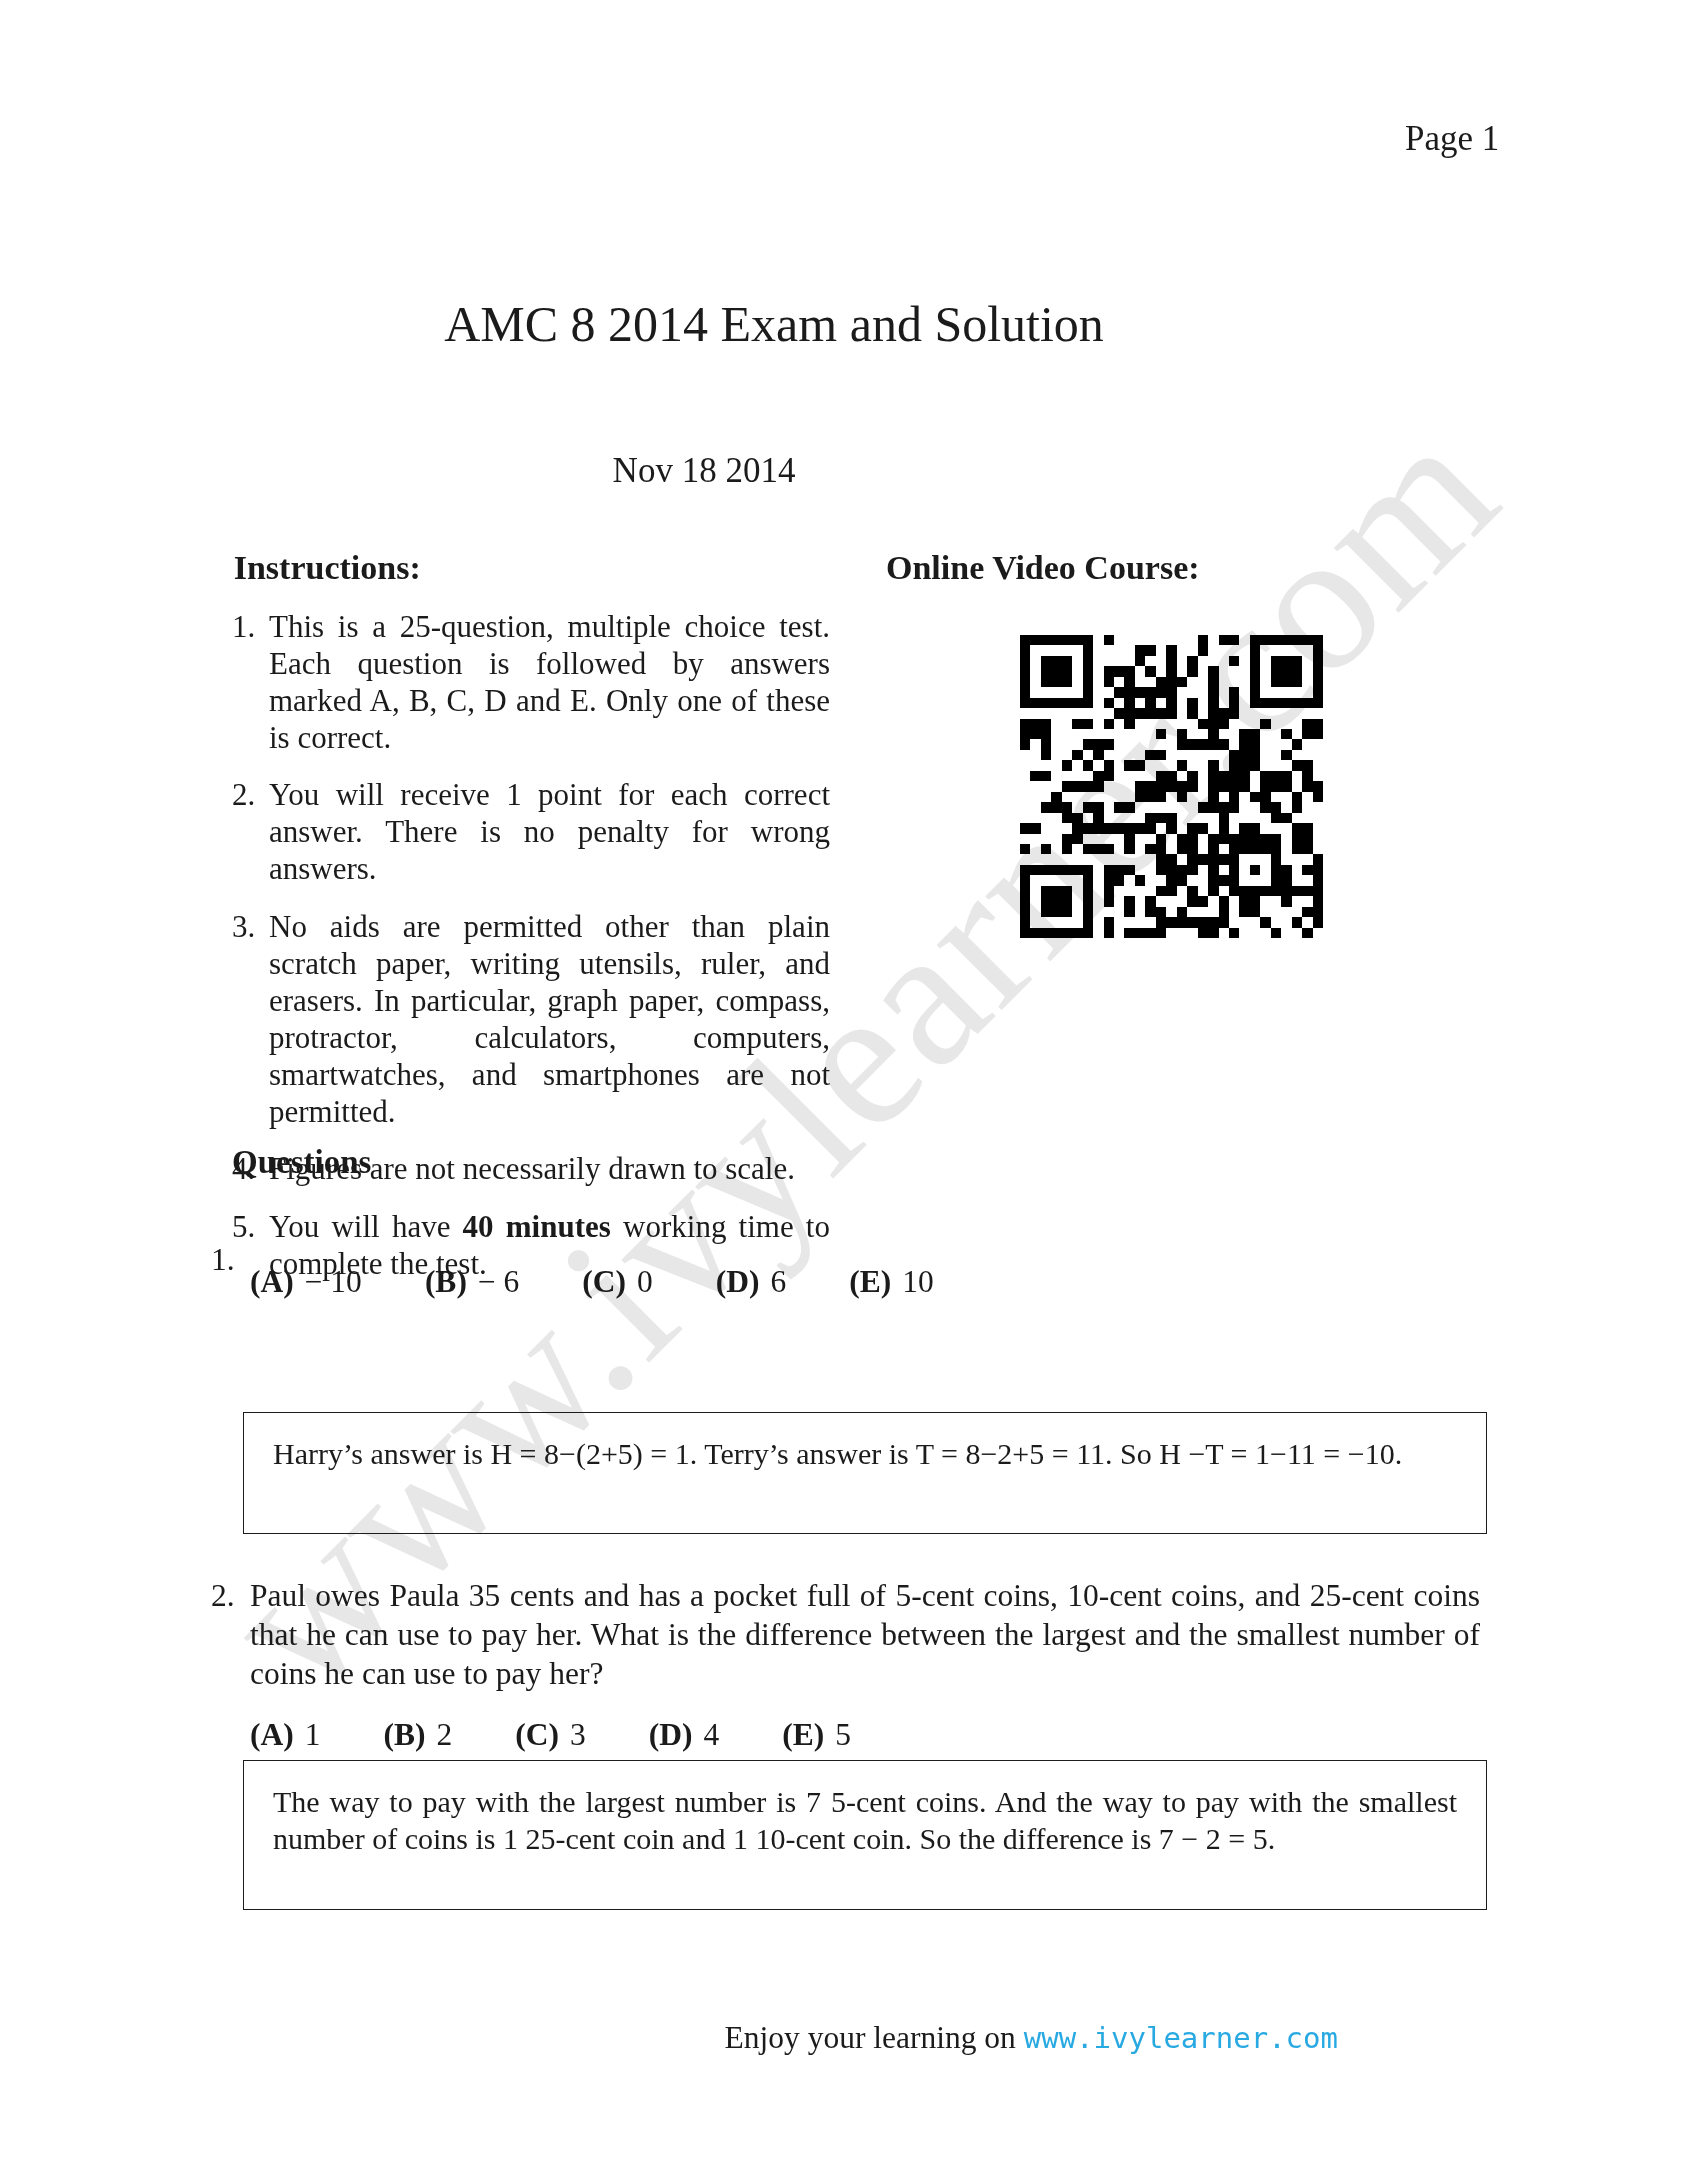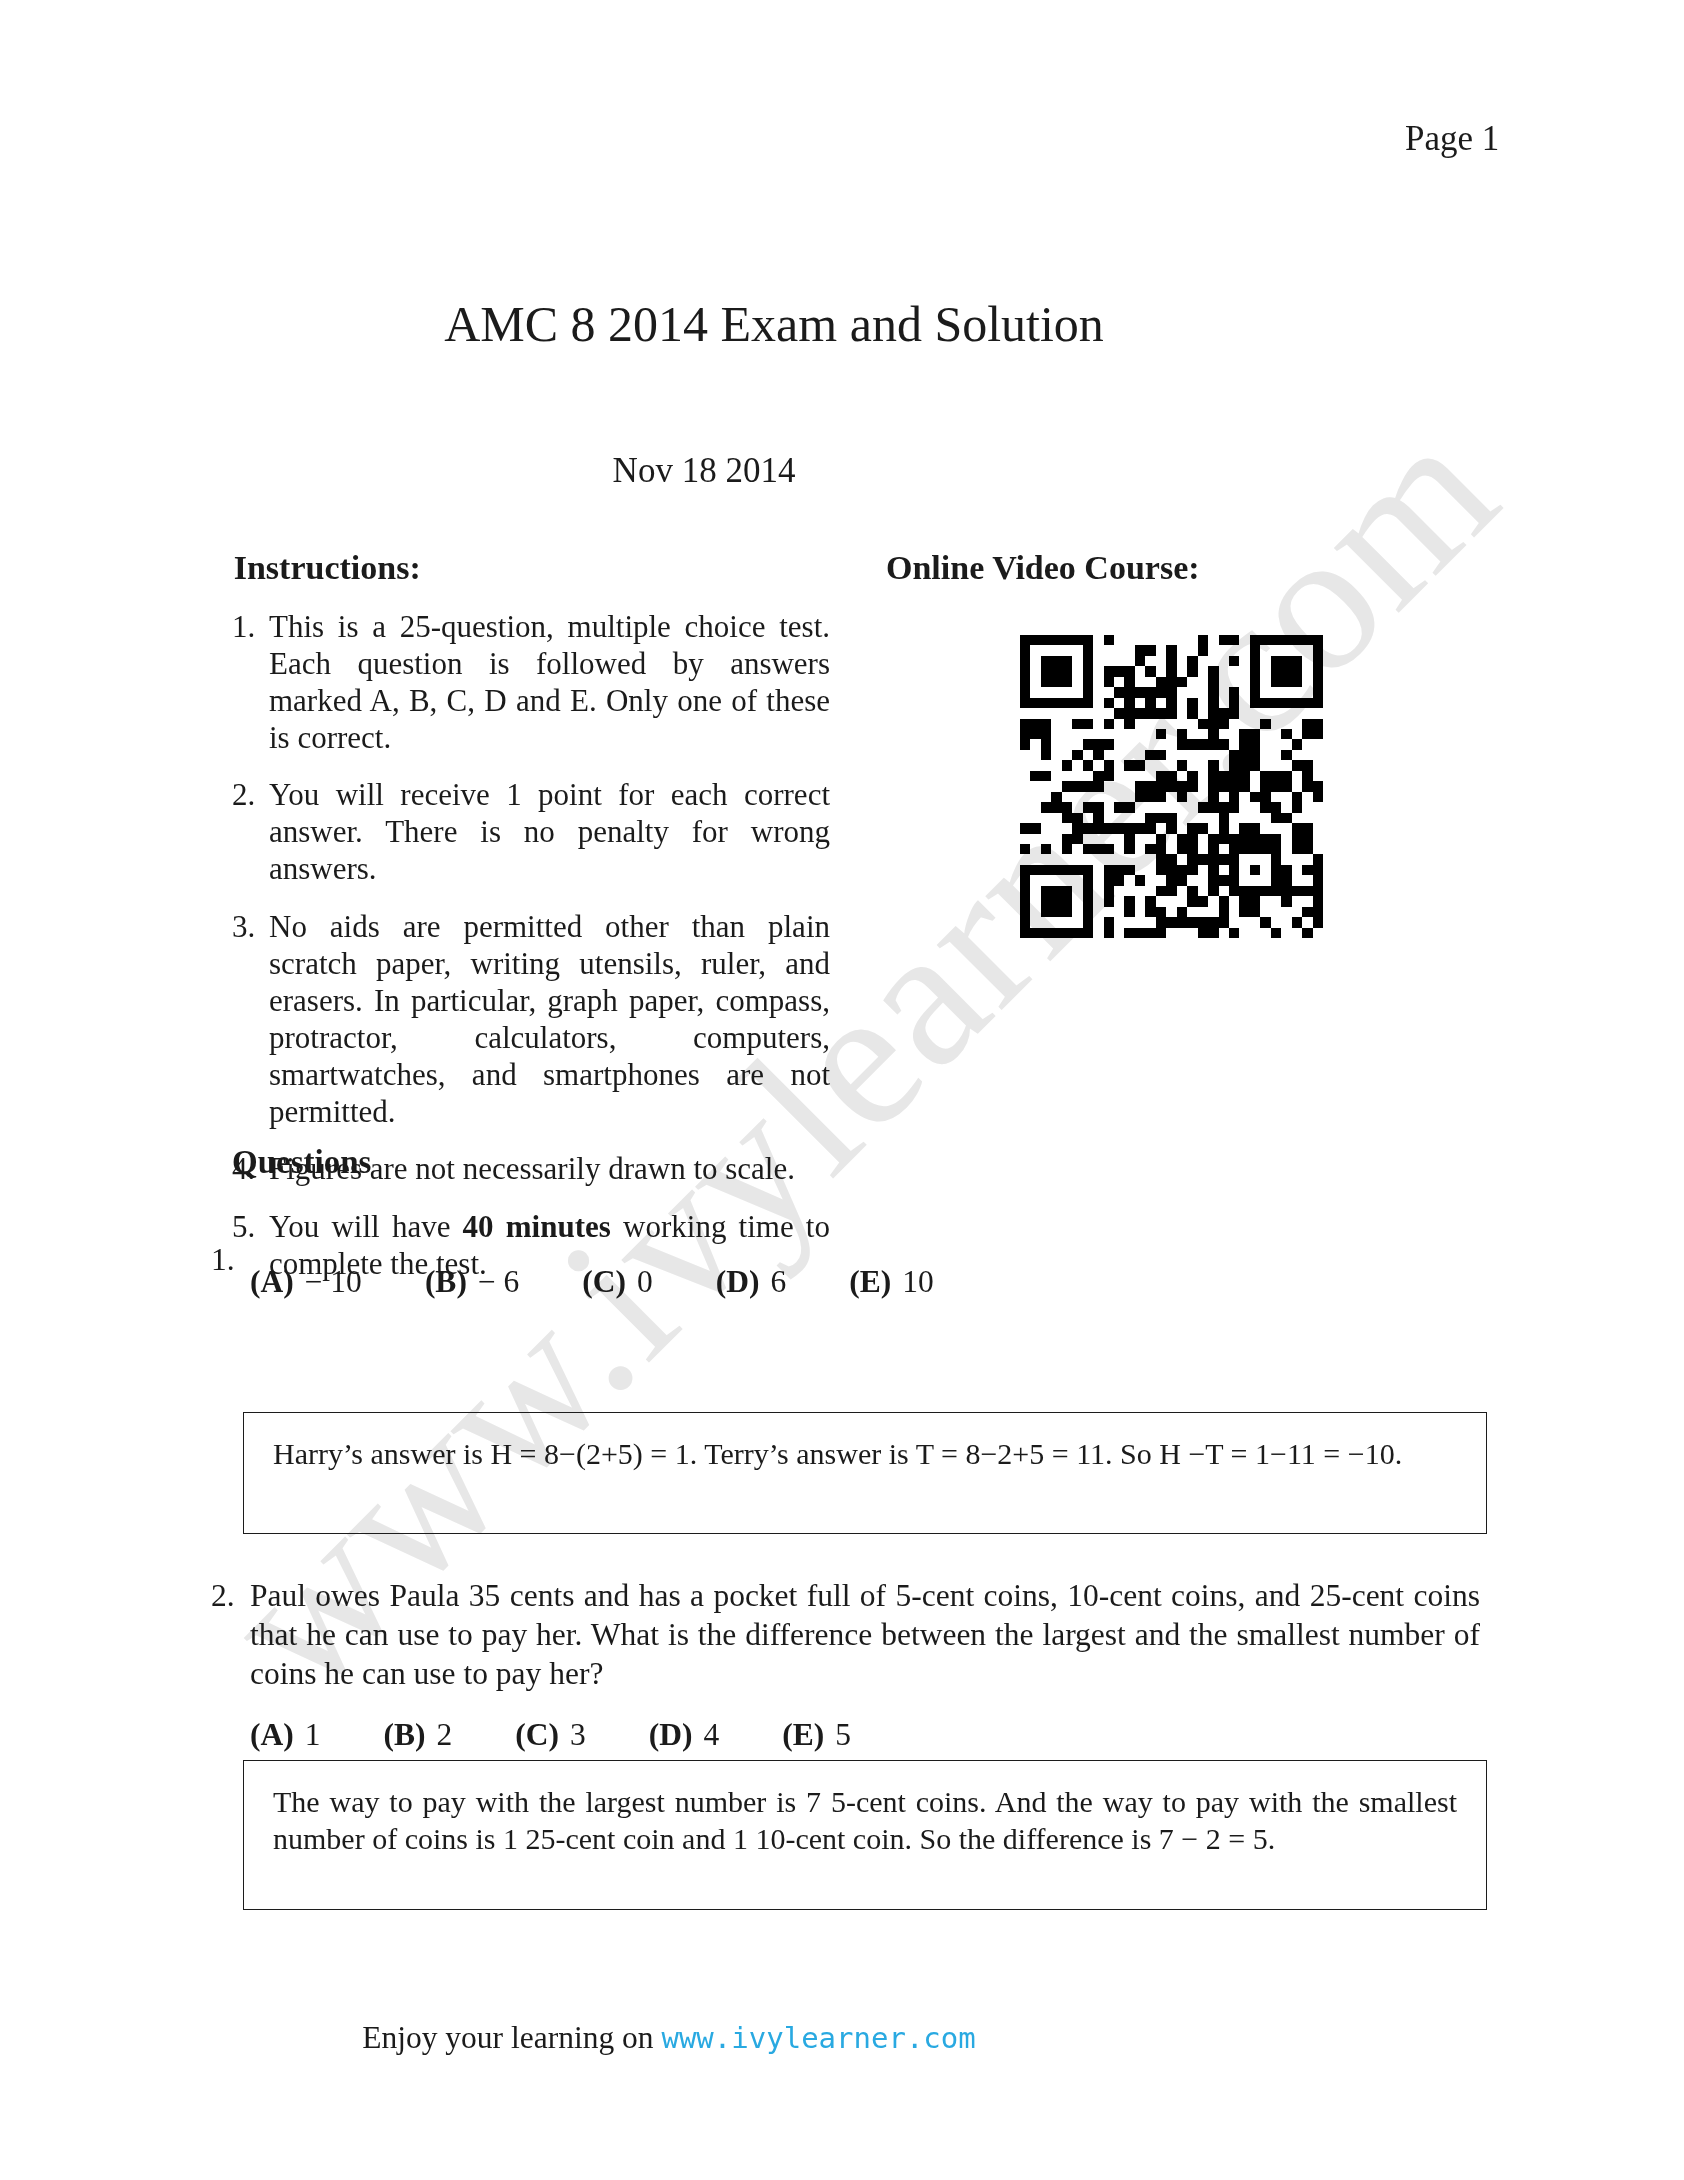--- a/index.html
+++ b/index.html
@@ -36,21 +36,21 @@
   .choices{display:flex;gap:63px;margin-top:22px;}
   .choice b{margin-right:11px;}
   .solution-box{
     left:243px;width:1244px;box-sizing:border-box;
     border:1.7px solid #1c1c1c;padding:22px 29px 25.6px 29px;background:transparent;
   }
   .sol1{top:1412px;min-height:122px;}
   .sol2{top:1760px;min-height:150px;}
   .sol-heading{font-size:32px;font-weight:700;margin:0 0 20.4px 0;}
   .sol-text{font-size:30px;line-height:37px;text-align:justify;margin:0;}
-  .footer{left:0;top:2020px;width:1338px;text-align:center;font-size:31.5px;}
+  .footer{left:0;top:2020px;width:1338px;text-align:right;font-size:31.5px;}
   .footer .link{
     font-family:"DejaVu Sans Mono","Liberation Mono",monospace;
     font-size:29px;color:#29a9e1;text-decoration:none;
   }
   .qr-box svg{display:block;width:100%;height:100%;shape-rendering:crispEdges;}
 </style>
 </head>
 <body>
 
 <div class="watermark">www.ivylearner.com</div>

